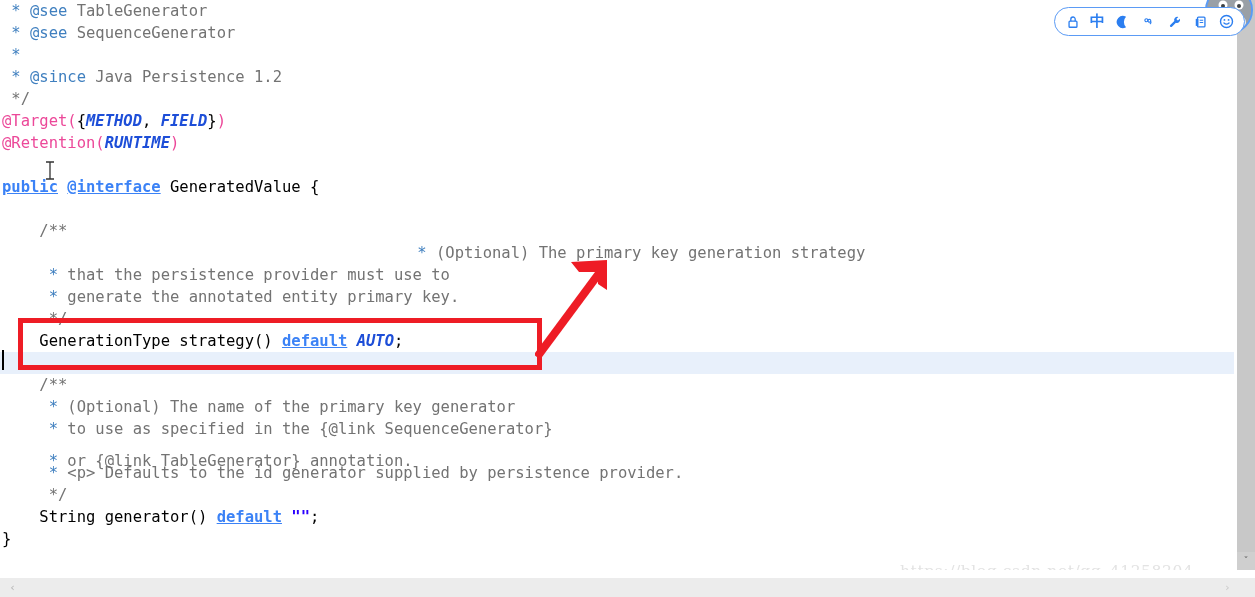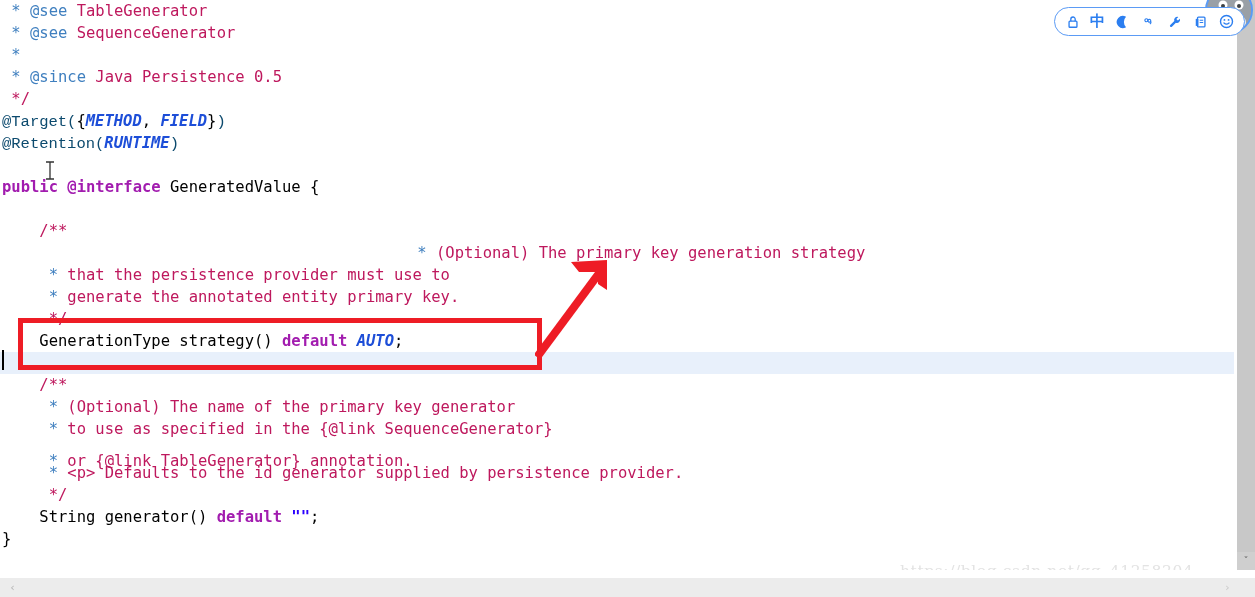--- a/index.html
+++ b/index.html
@@ -38,24 +38,24 @@
     font-family: "DejaVu Sans Mono", "Liberation Mono", monospace;
     font-size: 15.5px;
     color: #000000;
     padding-left: 2px;
   }
   .code-line.hl {
     background: #e8f0fb;
   }
 
   
-  .cmt      { color: #be185d; }
+  .cmt      { color: #737373; }
   .cmt-star { color: #3f7fbf; }
-  .anno     { color: #0c4a6e; font-family: Liberation Mono, monospace; }
-  .kw       { color: #a21caf; font-weight: bold; }
+  .anno     { color: #ec4899; }
+  .kw       { color: #3b82f6; font-weight: bold; text-decoration: underline; }
   .const    { color: #1d4ed8; font-weight: bold; font-style: italic; }
   .str      { color: #2a00ff; font-weight: bold; }
   .plain    { color: #000000; }
 
   
   #caret {
     position: absolute;
     left: 2px;
     top: 350px;
     width: 2px;
@@ -237,21 +237,21 @@
 </head>
 <body>
 
 <div id="root">
 
   <div id="editor">
     <div id="code-lines">
         <div class="code-line" style="top: 0px;"><span class="cmt-star"> * </span><span class="cmt-star">@see</span><span class="cmt"> TableGenerator</span></div>
         <div class="code-line" style="top: 22px;"><span class="cmt-star"> * </span><span class="cmt-star">@see</span><span class="cmt"> SequenceGenerator</span></div>
         <div class="code-line" style="top: 44px;"><span class="cmt-star"> * </span></div>
-        <div class="code-line" style="top: 66px;"><span class="cmt-star"> * </span><span class="cmt-star">@since</span><span class="cmt"> Java Persistence 0.5</span></div>
+        <div class="code-line" style="top: 66px;"><span class="cmt-star"> * </span><span class="cmt-star">@since</span><span class="cmt"> Java Persistence 1.2</span></div>
         <div class="code-line" style="top: 88px;"><span class="cmt"> */</span></div>
         <div class="code-line" style="top: 110px;"><span class="anno">@Target(</span><span class="plain">{</span><span class="const">METHOD</span><span class="plain">, </span><span class="const">FIELD</span><span class="plain">}</span><span class="anno">)</span></div>
         <div class="code-line" style="top: 132px;"><span class="anno">@Retention(</span><span class="const">RUNTIME</span><span class="anno">)</span></div>
         <div class="code-line" style="top: 154px;"></div>
         <div class="code-line" style="top: 176px;"><span class="kw">public</span><span class="plain"> </span><span class="kw">@interface</span><span class="plain"> GeneratedValue {</span></div>
         <div class="code-line" style="top: 198px;"></div>
         <div class="code-line" style="top: 220px;"><span class="cmt">    /**</span></div>
         <div class="code-line" style="top: 242px; text-align: center;"><span class="cmt-star">     * </span><span class="cmt">(Optional) The primary key generation strategy</span></div>
         <div class="code-line" style="top: 264px;"><span class="cmt-star">     * </span><span class="cmt">that the persistence provider must use to</span></div>
         <div class="code-line" style="top: 286px;"><span class="cmt-star">     * </span><span class="cmt">generate the annotated entity primary key.</span></div>

